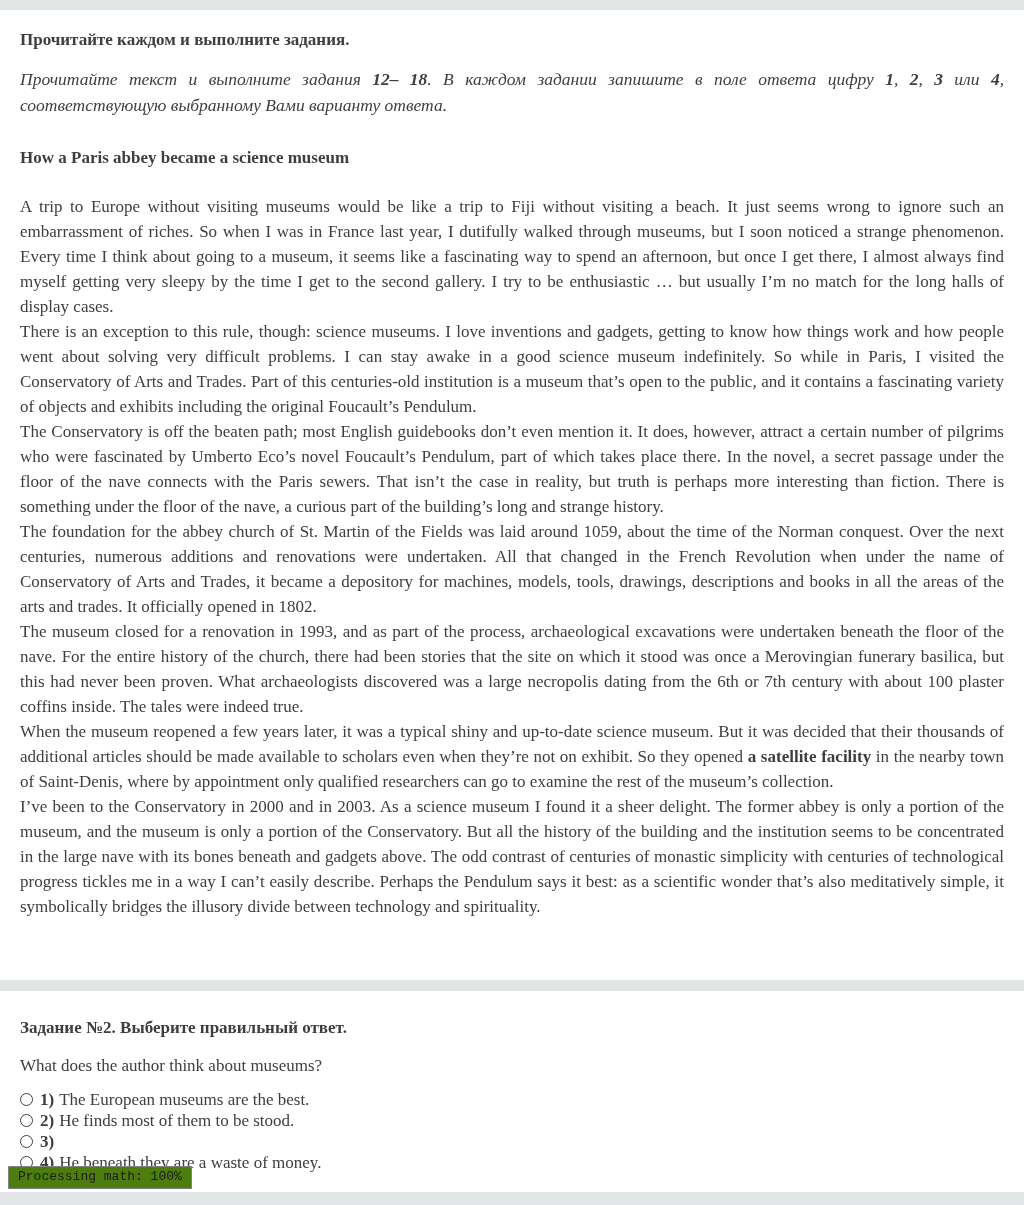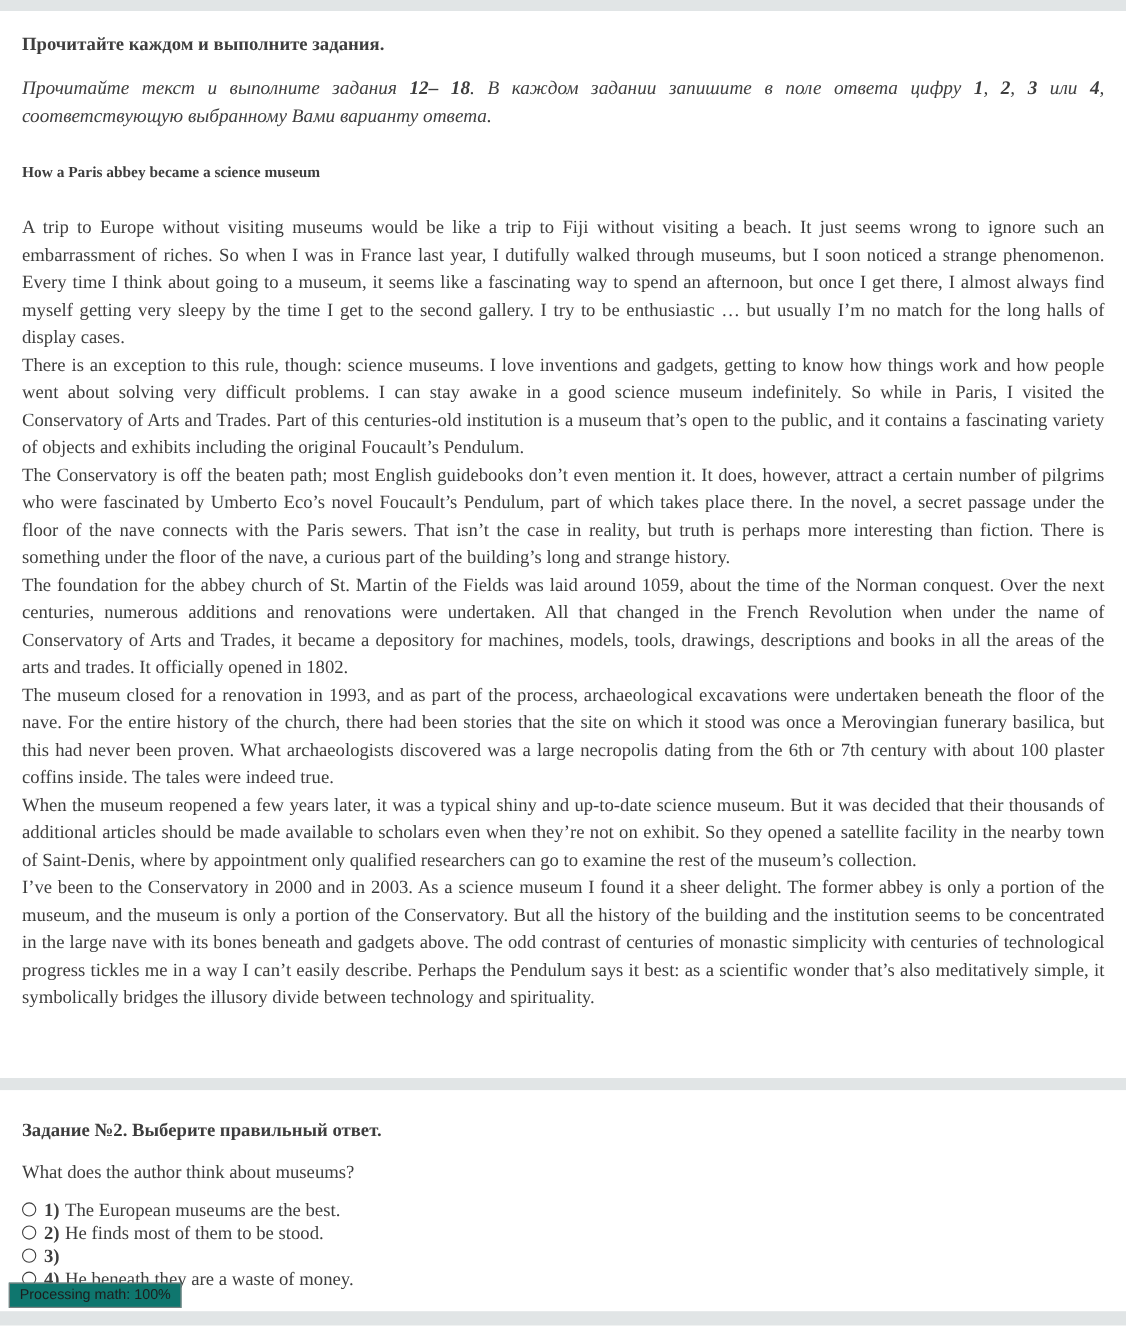--- a/index.html
+++ b/index.html
@@ -13,42 +13,42 @@
   }
   .band { position: absolute; left: 0; width: 100%; background: #e1e5e6; }
   .band-top { top: 0; height: 10px; }
   .band-mid { top: 980px; height: 11px; }
   .band-bottom { top: 1192px; height: 13px; }
 
   .reading { position: absolute; top: 10px; left: 20px; right: 20px; }
   .hdr { font-weight: bold; font-size: 17px; line-height: 20px; margin: 20px 0 0; }
   .italic-note { font-style: italic; text-align: justify; font-size: 17.5px; line-height: 26px; margin: 16px 0 0; }
   .italic-note b { font-weight: bold; }
-  .title { font-weight: bold; font-size: 14px; line-height: 20px; margin: 30px 0 0; }
+  .title { font-weight: bold; font-size: 17px; line-height: 20px; margin: 30px 0 0; }
   .article { margin-top: 26px; }
   .article p { margin: 0; font-size: 17px; line-height: 25px; text-align: justify; }
-  .article p b { font-weight: normal; }
+  .article p b { font-weight: bold; }
 
   .task { position: absolute; top: 1002px; left: 20px; right: 20px; }
   .task .hdr { margin: 16px 0 0; }
   .question { font-size: 17px; margin: 18px 0 6px; line-height: 20px; }
   .options { margin-top: 13px; }
   .option { display: flex; align-items: center; line-height: 21px; font-size: 17px; cursor: pointer; }
   .radio {
     display: inline-block; width: 13px; height: 13px;
     border: 1.5px solid #3e3e3e; border-radius: 50%;
     background: #fff; margin-right: 7px; flex: 0 0 auto;
   }
   .option b { margin-right: 5px; white-space: nowrap; }
 
   .mathjax-box {
     position: absolute; left: 8px; top: 1166px;
-    background: #0f766e; border: 1px solid #838383;
+    background: #4d7c0f; border: 1px solid #838383;
     padding: 2px 9px 3px;
-    font-family: Liberation Sans, sans-serif;
+    font-family: Liberation Mono, monospace;
     font-size: 13px; line-height: 16px; color: #1c1c1c;
   }
 </style>
 </head>
 <body>
 
 <div class="band band-top"></div>
 
 <section class="reading">
   <p class="hdr">Прочитайте каждом и выполните задания.</p>

